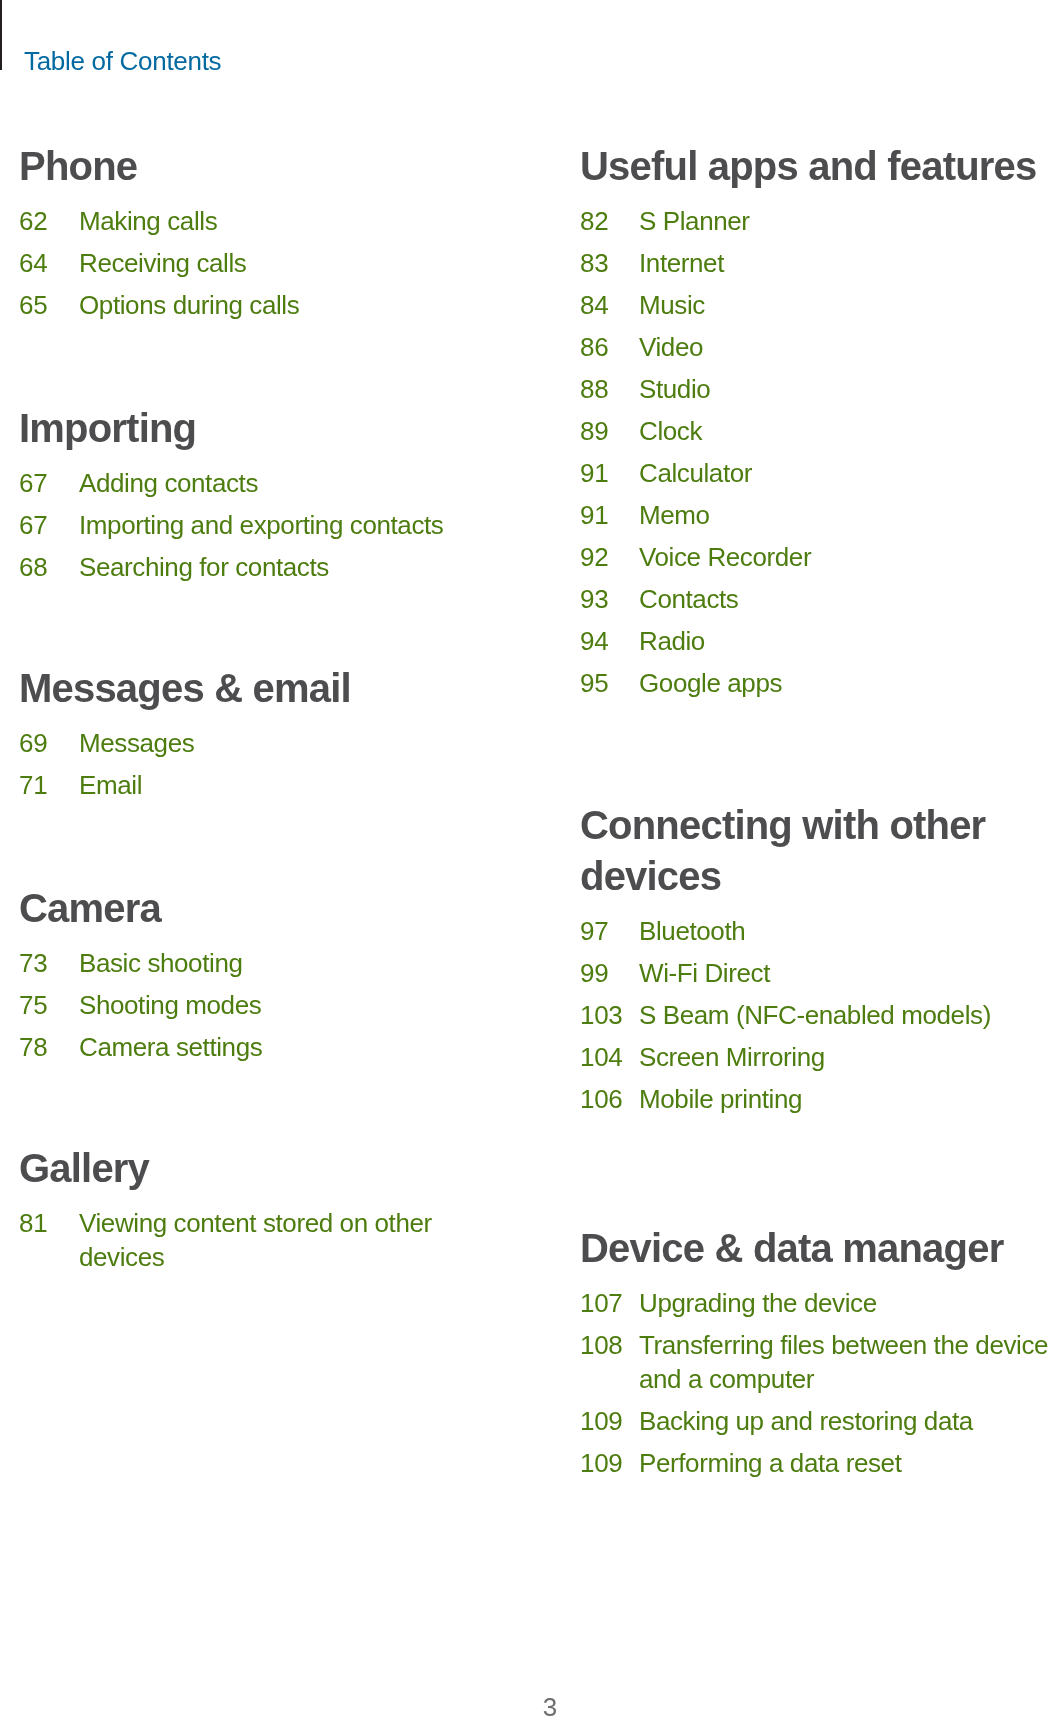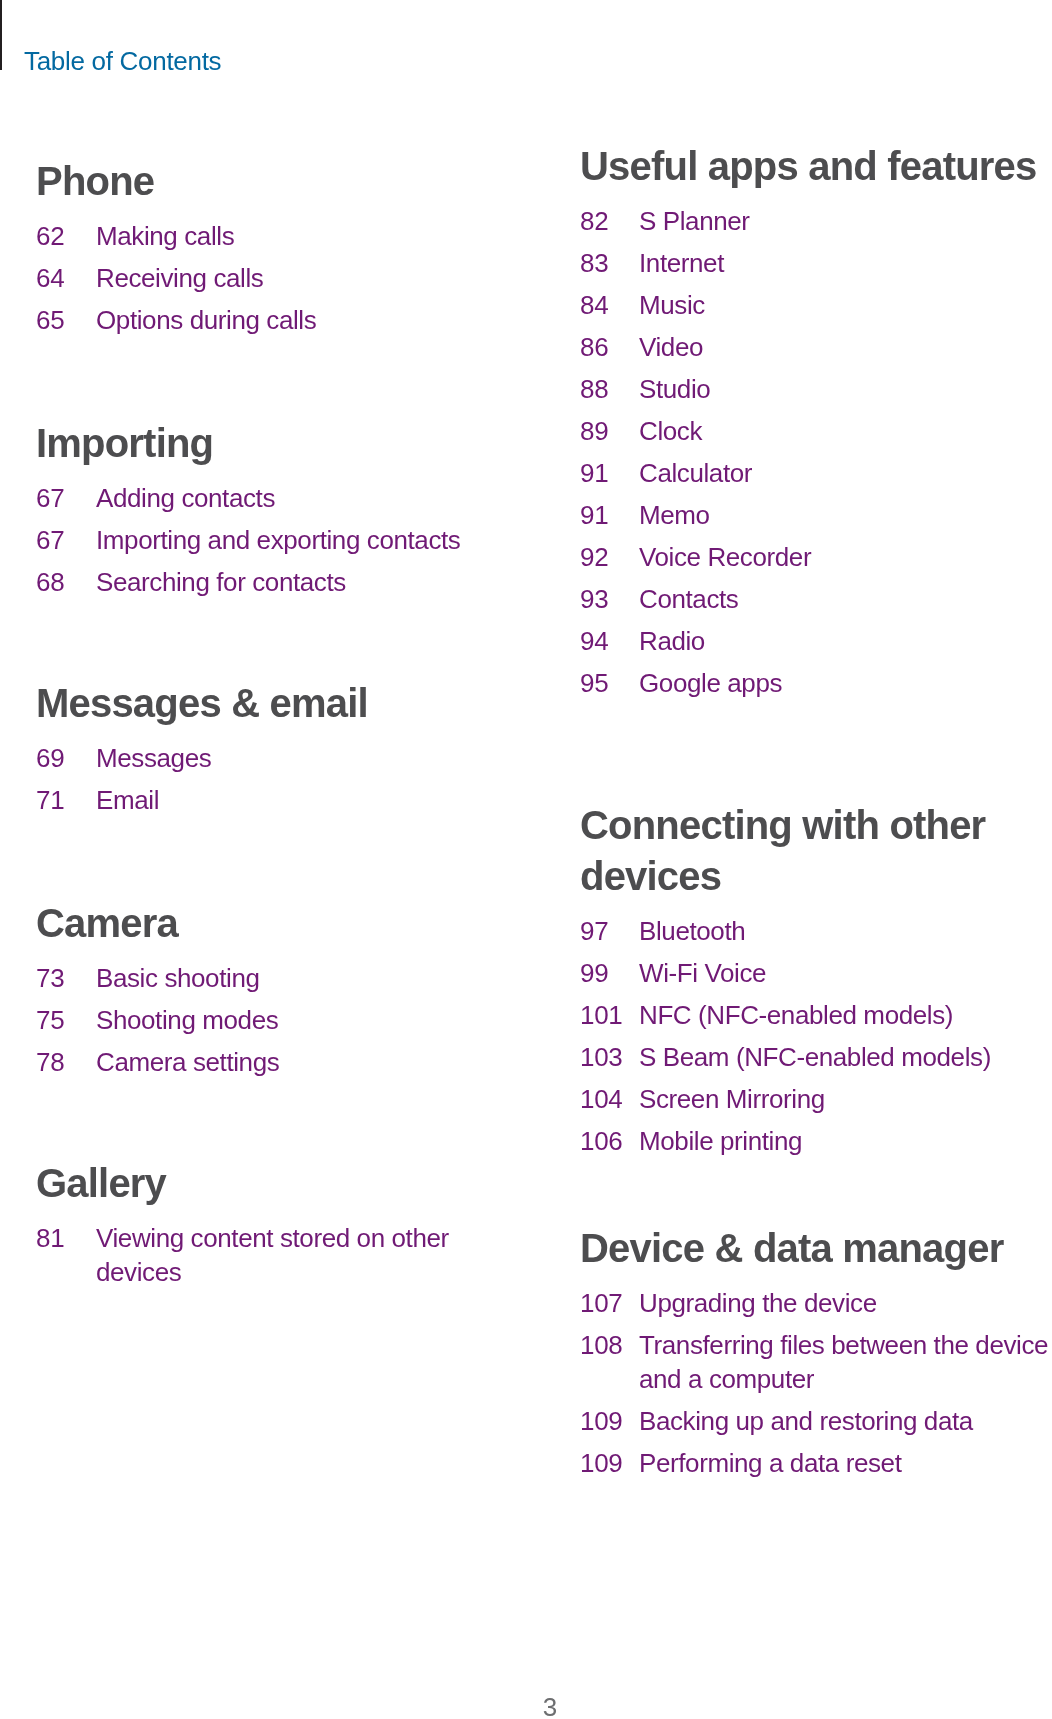--- a/index.html
+++ b/index.html
@@ -2,25 +2,25 @@
 <html><head>
 <meta charset="utf-8">
 <style>
   html, body { margin: 0; padding: 0; background: #ffffff; }
   body { width: 1052px; height: 1719px; position: relative; overflow: hidden;
          font-family: "Liberation Sans", "DejaVu Sans", sans-serif; }
   .edge-line { position: absolute; left: 0; top: 0; width: 2px; height: 70px; background: #231f20; }
   .running-head { position: absolute; left: 24px; top: 44px; font-size: 26px; line-height: 34px;
                   color: #0369a1; letter-spacing: -0.3px; }
   .section { position: absolute; }
-  .section.left { left: 36px; width: 500px; margin-top: 15px; }
+  .section.left { left: 19px; width: 500px; }
   .section.right { left: 580px; width: 470px; }
   .sec-title { font-size: 40px; line-height: 51px; font-weight: bold; color: #4d4d4f;
                letter-spacing: -0.8px; margin: 0 0 8px 0; }
-  .entry { display: flex; padding: 4px 0; font-size: 26px; line-height: 34px; color: #701a75; }
+  .entry { display: flex; padding: 4px 0; font-size: 26px; line-height: 34px; color: #4d7c0f; }
   .entry .pg { flex: 0 0 60px; letter-spacing: -0.3px; }
   .section.right .entry .pg { flex: 0 0 59px; }
   .entry .ttl { flex: 1 1 auto; letter-spacing: -0.4px; }
   .folio { position: absolute; left: 0; width: 1100px; top: 1690px; text-align: center;
            font-size: 26px; line-height: 34px; color: #6d6e70; }
 </style>
 </head>
 <body>
 
 <div class="edge-line"></div>
@@ -147,25 +147,21 @@
 </section>
 
 <section class="section right" style="top:800px">
   <h2 class="sec-title" style="max-width:420px">Connecting with other devices</h2>
   <div class="entry">
       <span class="pg">97</span>
       <span class="ttl">Bluetooth</span>
     </div>
   <div class="entry">
       <span class="pg">99</span>
-      <span class="ttl">Wi-Fi Voice</span>
-    </div>
-  <div class="entry">
-      <span class="pg">101</span>
-      <span class="ttl">NFC (NFC-enabled models)</span>
+      <span class="ttl">Wi-Fi Direct</span>
     </div>
   <div class="entry">
       <span class="pg">103</span>
       <span class="ttl">S Beam (NFC-enabled models)</span>
     </div>
   <div class="entry">
       <span class="pg">104</span>
       <span class="ttl">Screen Mirroring</span>
     </div>
   <div class="entry">

